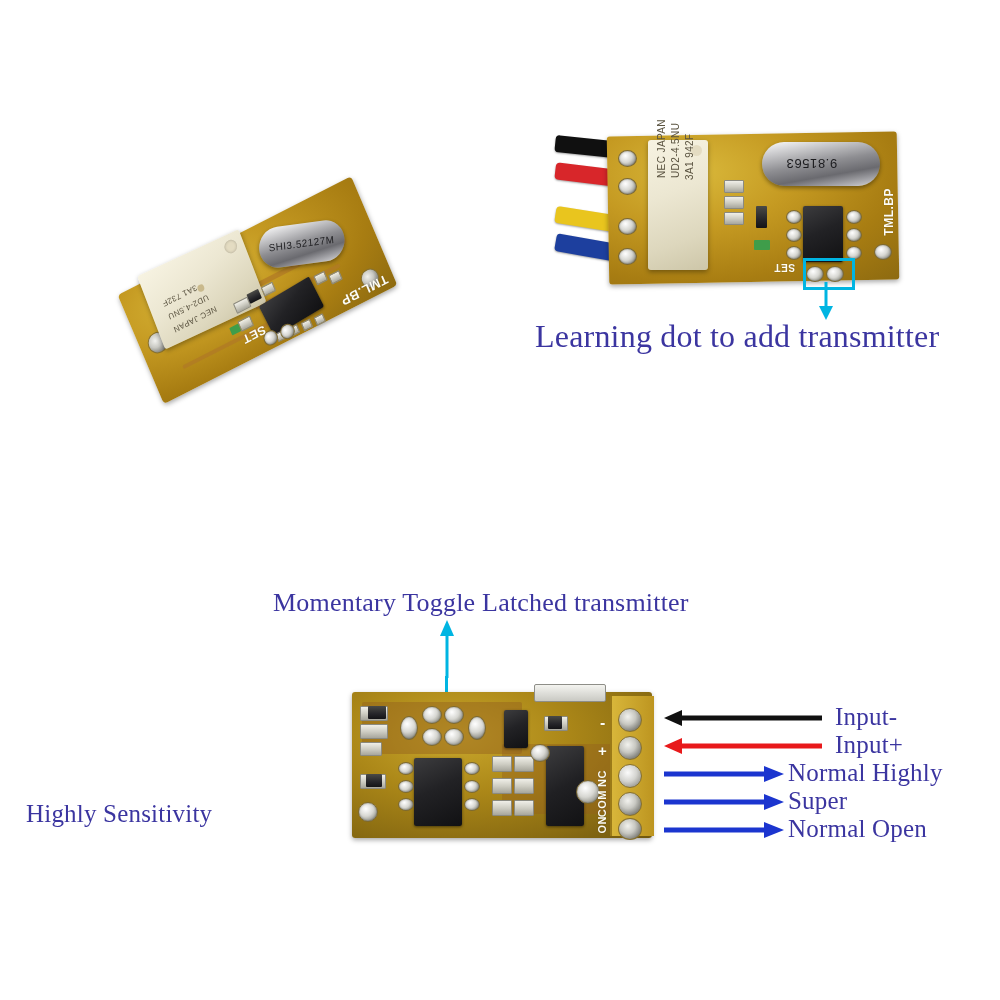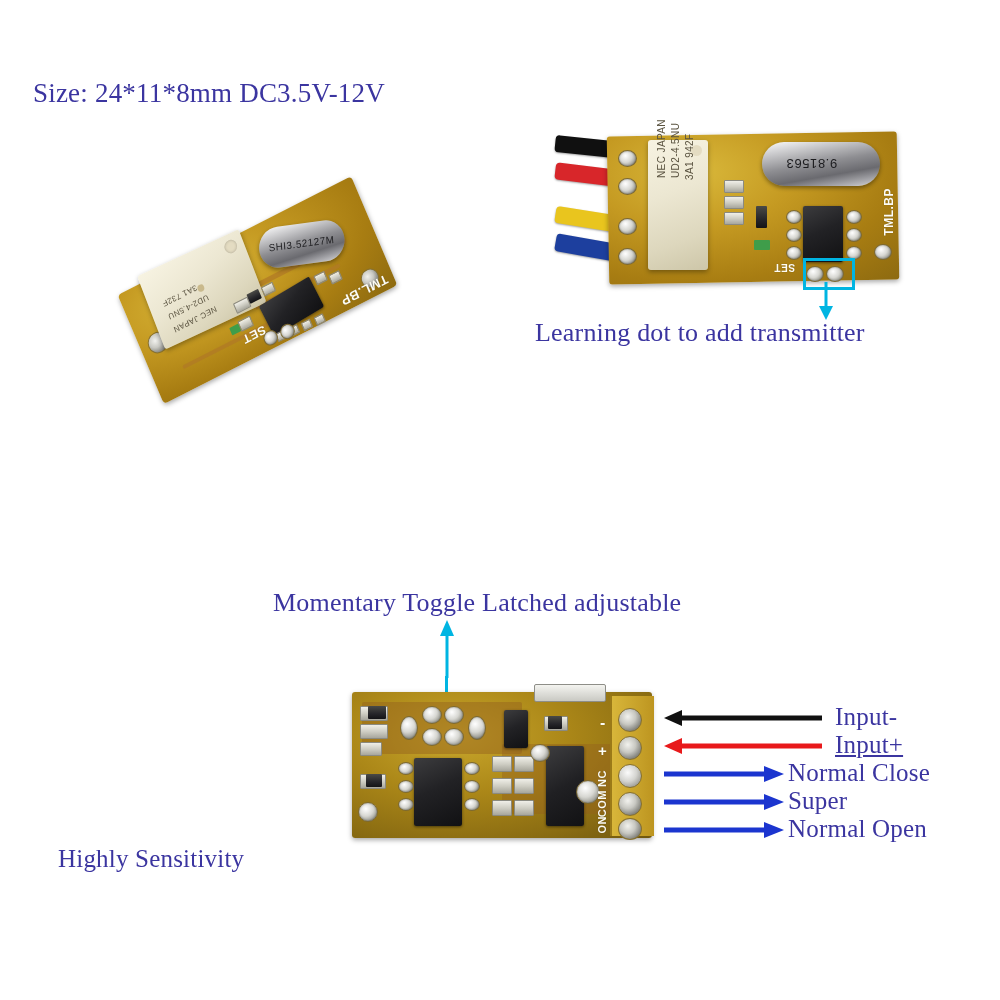--- a/index.html
+++ b/index.html
@@ -6,21 +6,21 @@
     margin: 0; padding: 0;
     width: 1000px; height: 1000px;
     background: #ffffff;
     font-family: "Liberation Serif", serif;
     overflow: hidden;
   }
   #page { position: relative; width: 1000px; height: 1000px; background: #fff; }
 
   .txt { position: absolute; color: #3b35a0; white-space: nowrap; letter-spacing: .2px; }
   .title { font-size: 27px; left: 33px; top: 78px; }
-  .learn-label { font-size: 26px; left: 535px; top: 318px; }
+  .learn-label { font-size: 32px; left: 535px; top: 318px; }
   .mom-label { font-size: 26px; left: 273px; top: 588px; }
   .feat { font-size: 25px; left: 26px; }
   .term { font-size: 25px; }
 
   
   .board {
     position: absolute;
     background:
       radial-gradient(ellipse at 30% 25%, #d9b83a 0%, #c59a22 35%, #a87d12 70%, #8d6a10 100%);
     box-shadow: 0 2px 5px rgba(0,0,0,.35);
@@ -87,21 +87,20 @@
     position: absolute; border: 3px solid #00b5e2; background: transparent;
   }
   .cyan-line { position: absolute; background: #00b5e2; }
   svg.ann { position: absolute; overflow: visible; }
 </style>
 </head>
 <body>
 
 <div id="page">
 
-  <div class="txt title">Size: 24*11*8mm  DC3.5V-12V</div>
 
   <div style="position:absolute;left:100px;top:160px;width:330px;height:265px;">
     <div style="position:absolute;left:0;top:0;width:330px;height:265px;transform:rotate(-27deg) skewX(-4deg);transform-origin:50% 50%;">
 
       <div class="board" style="left:28px;top:68px;width:262px;height:118px;border-radius:4px;"></div>
 
       <div class="hole" style="left:36px;top:118px;width:19px;height:19px;"></div>
       <div class="hole" style="left:58px;top:109px;width:19px;height:19px;"></div>
       <div class="hole" style="left:80px;top:100px;width:19px;height:19px;"></div>
       <div class="hole" style="left:102px;top:92px;width:19px;height:19px;"></div>
@@ -192,21 +191,21 @@
   </div>
 
   <div class="cyan-box" style="left:803px;top:258px;width:46px;height:26px;"></div>
   <svg class="ann" style="left:806px;top:282px;" width="50" height="40" viewBox="0 0 50 40">
     <line x1="20" y1="0" x2="20" y2="26" stroke="#00b5e2" stroke-width="3"></line>
     <polygon points="20,38 13,24 27,24" fill="#00b5e2"></polygon>
   </svg>
 
   <div class="txt learn-label">Learning dot to add transmitter</div>
 
-  <div class="txt mom-label">Momentary Toggle Latched adjustable</div>
+  <div class="txt mom-label">Momentary Toggle Latched transmitter</div>
 
   <svg class="ann" style="left:437px;top:620px;" width="20" height="60" viewBox="0 0 20 60">
     <line x1="10" y1="58" x2="10" y2="14" stroke="#00b5e2" stroke-width="3"></line>
     <polygon points="10,0 3,16 17,16" fill="#00b5e2"></polygon>
   </svg>
   <div class="cyan-line" style="left:445px;top:676px;width:3px;height:22px;"></div>
   <div class="cyan-box" style="left:418px;top:694px;width:66px;height:52px;"></div>
 
   <div style="position:absolute;left:352px;top:684px;width:322px;height:158px;">
 
@@ -268,39 +267,39 @@
     <div class="hole" style="left:266px;top:108px;width:22px;height:22px;"></div>
     <div class="hole" style="left:266px;top:134px;width:22px;height:20px;"></div>
 
     <div class="silk" style="left:248px;top:30px;font-size:16px;">-</div>
     <div class="silk" style="left:246px;top:58px;font-size:15px;">+</div>
     <div class="silk" style="left:244px;top:86px;font-size:11px;writing-mode:vertical-rl;transform:rotate(180deg);">NC</div>
     <div class="silk" style="left:244px;top:106px;font-size:11px;writing-mode:vertical-rl;transform:rotate(180deg);">COM</div>
     <div class="silk" style="left:244px;top:132px;font-size:11px;writing-mode:vertical-rl;transform:rotate(180deg);">ON</div>
   </div>
 
-  <div class="txt feat" style="top:845px;margin-left:32px;">Highly Sensitivity</div>
+  <div class="txt feat" style="top:800px;">Highly Sensitivity</div>
 
   <svg class="ann" style="left:664px;top:708px;" width="160" height="20" viewBox="0 0 160 20">
     <line x1="158" y1="10" x2="16" y2="10" stroke="#111111" stroke-width="5"></line>
     <polygon points="0,10 18,2 18,18" fill="#111111"></polygon>
   </svg>
   <div class="txt term" style="left:835px;top:703px;">Input-</div>
 
   <svg class="ann" style="left:664px;top:736px;" width="160" height="20" viewBox="0 0 160 20">
     <line x1="158" y1="10" x2="16" y2="10" stroke="#e8191b" stroke-width="5"></line>
     <polygon points="0,10 18,2 18,18" fill="#e8191b"></polygon>
   </svg>
-  <div class="txt term" style="left:835px;top:731px;text-decoration:underline;">Input+</div>
+  <div class="txt term" style="left:835px;top:731px;">Input+</div>
 
   <svg class="ann" style="left:664px;top:764px;" width="120" height="20" viewBox="0 0 120 20">
     <line x1="0" y1="10" x2="104" y2="10" stroke="#1b35cf" stroke-width="5"></line>
     <polygon points="120,10 100,2 100,18" fill="#1b35cf"></polygon>
   </svg>
-  <div class="txt term" style="left:788px;top:759px;">Normal Close</div>
+  <div class="txt term" style="left:788px;top:759px;">Normal Highly</div>
 
   <svg class="ann" style="left:664px;top:792px;" width="120" height="20" viewBox="0 0 120 20">
     <line x1="0" y1="10" x2="104" y2="10" stroke="#1b35cf" stroke-width="5"></line>
     <polygon points="120,10 100,2 100,18" fill="#1b35cf"></polygon>
   </svg>
   <div class="txt term" style="left:788px;top:787px;">Super</div>
 
   <svg class="ann" style="left:664px;top:820px;" width="120" height="20" viewBox="0 0 120 20">
     <line x1="0" y1="10" x2="104" y2="10" stroke="#1b35cf" stroke-width="5"></line>
     <polygon points="120,10 100,2 100,18" fill="#1b35cf"></polygon>

